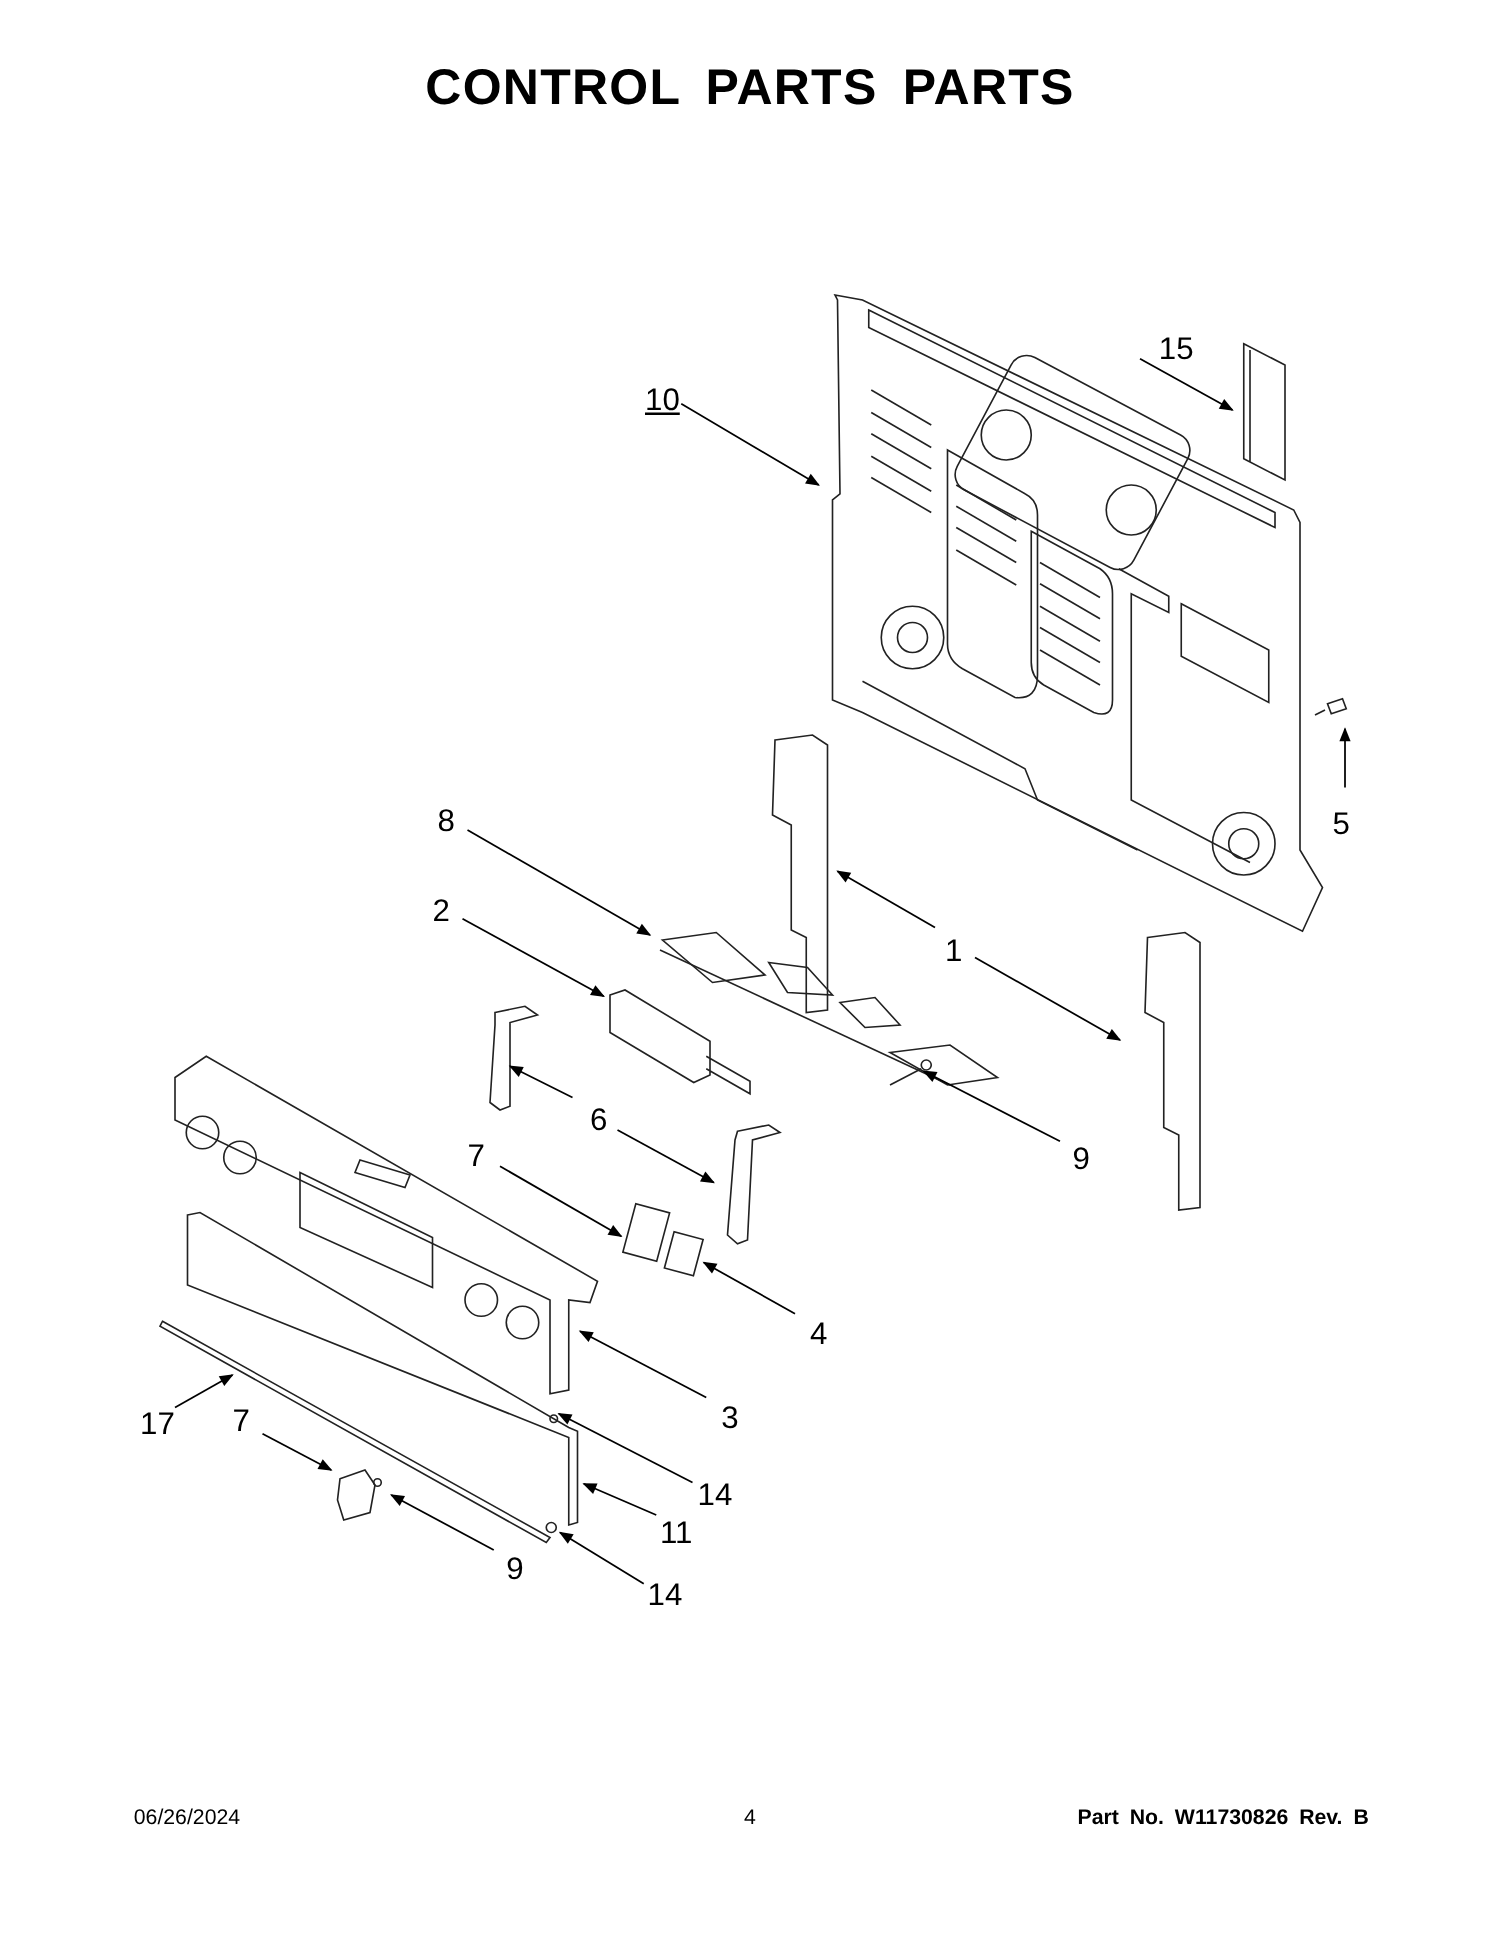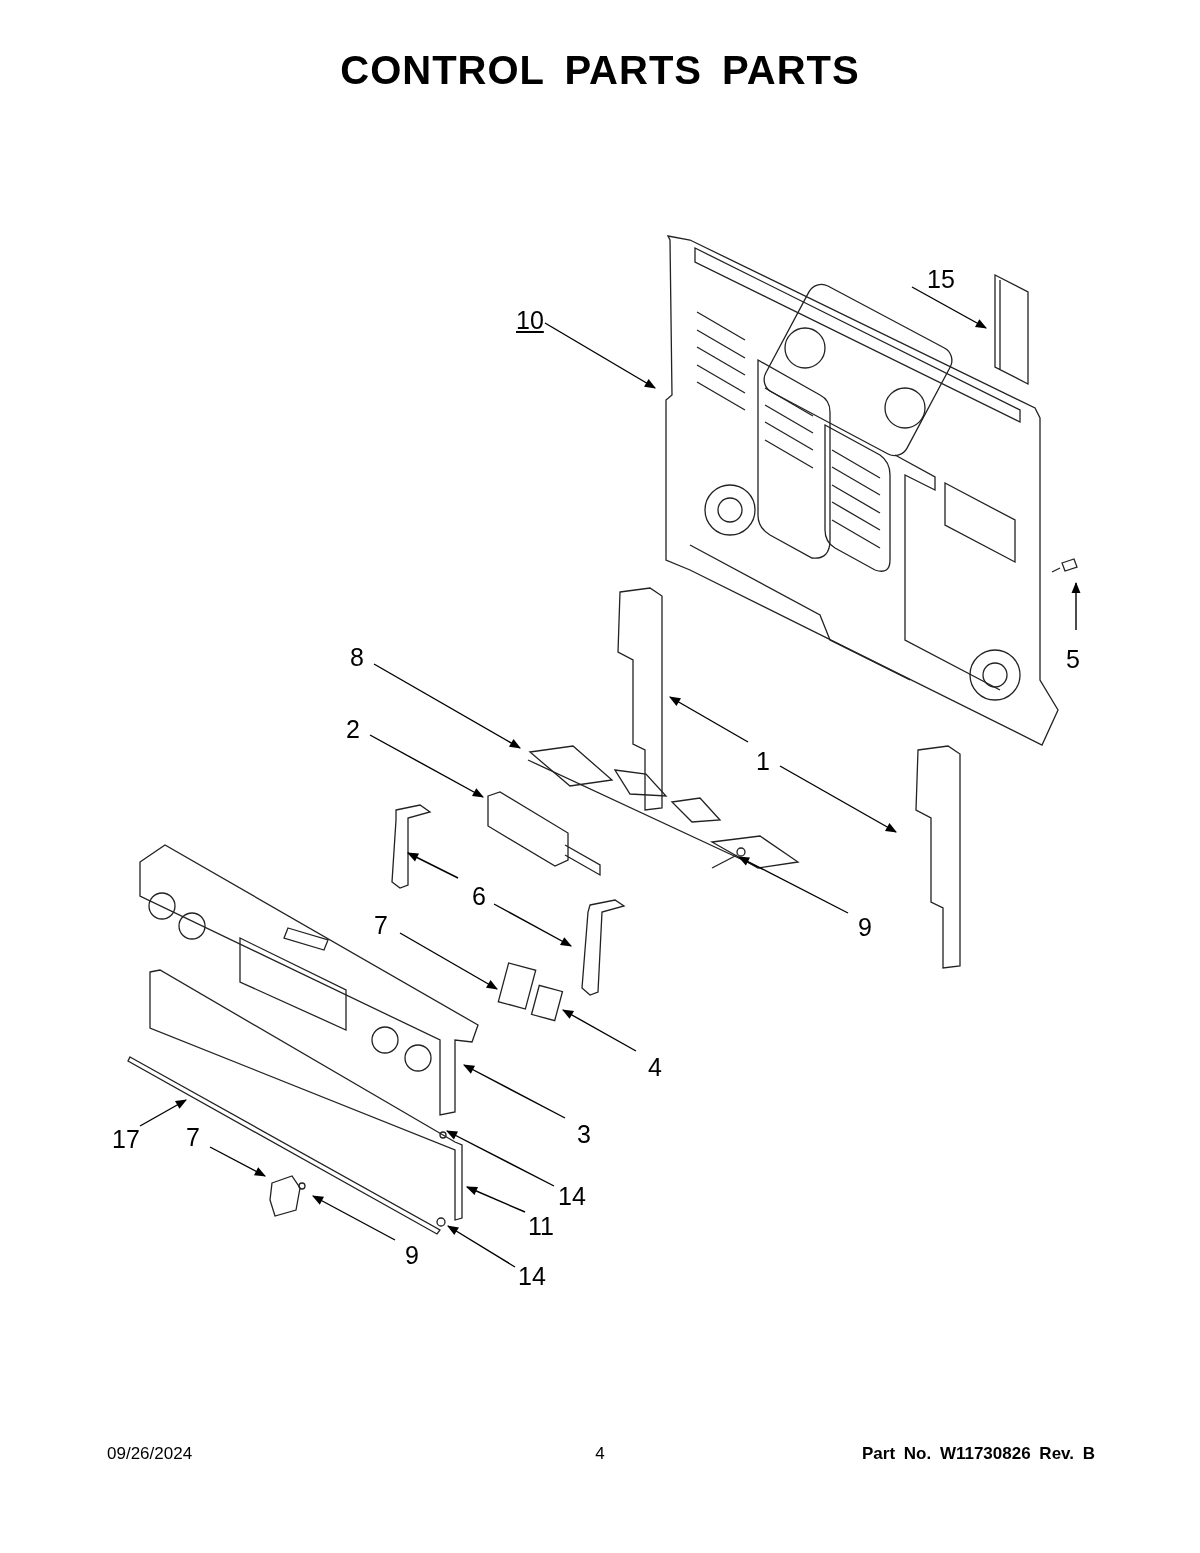--- a/index.html
+++ b/index.html
@@ -147,15 +147,15 @@
   <span class="callout" style="left:648px;top:1055px;">4</span>
   <span class="callout" style="left:577px;top:1122px;">3</span>
   <span class="callout" style="left:112px;top:1127px;">17</span>
   <span class="callout" style="left:186px;top:1125px;">7</span>
   <span class="callout" style="left:558px;top:1184px;">14</span>
   <span class="callout" style="left:528px;top:1214px;text-align:right;">11</span>
   <span class="callout" style="left:405px;top:1243px;">9</span>
   <span class="callout" style="left:518px;top:1264px;">14</span>
 </div>
 
-<div class="footer left">09/26/2024</div>
+<div class="footer left">06/26/2024</div>
 <div class="footer center">4</div>
 <div class="footer right">Part No.  W11730826  Rev. B</div>
 
 </body></html>

